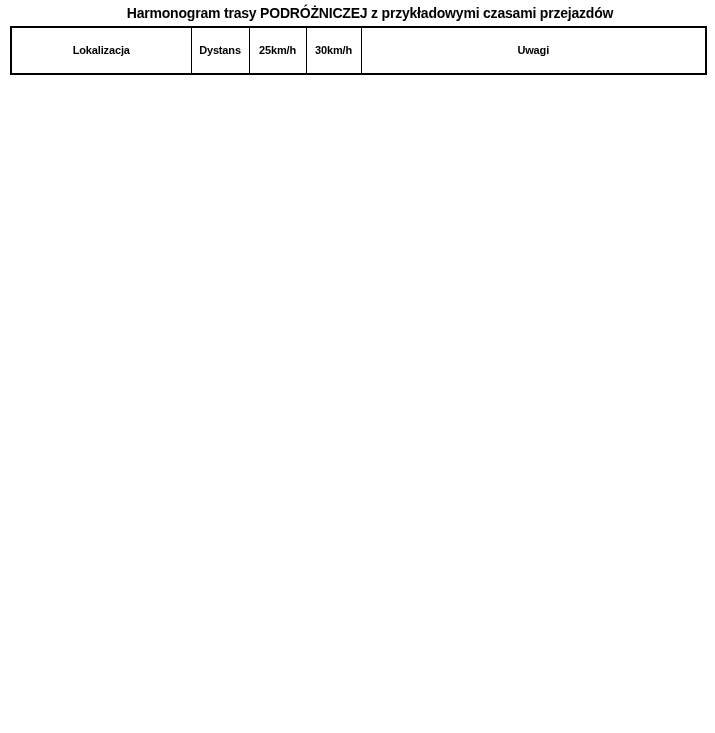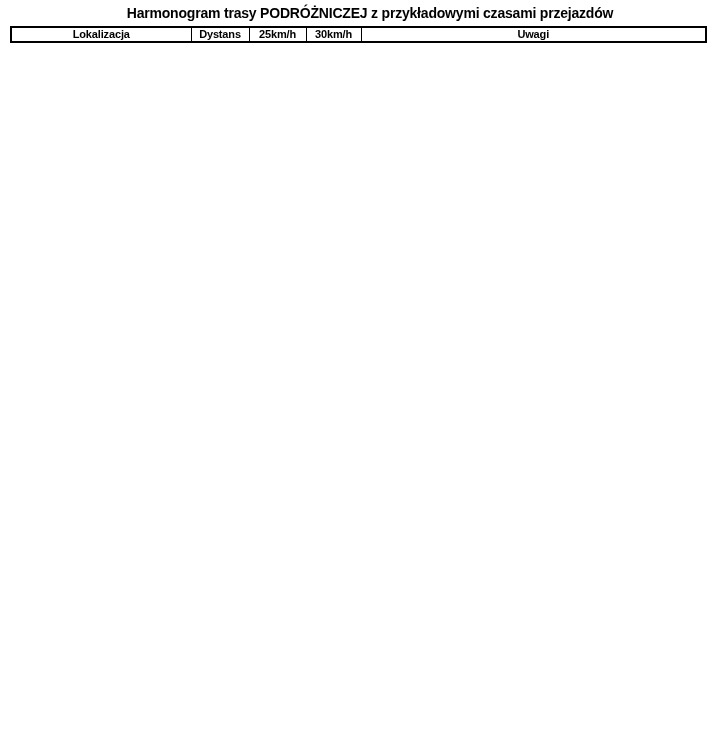--- a/index.html
+++ b/index.html
@@ -37,21 +37,21 @@
   col.c-loc  { width: 180px; }
   col.c-dist { width: 58px;  }
   col.c-t25  { width: 57px;  }
   col.c-t30  { width: 55px;  }
   col.c-note { width: 345px; }
   th, td {
     border: 1px solid var(--border);
     font-size: 11px;
     height: 15px;
     line-height: 13px;
-    padding: 0 3px;
+    padding: 16px 3px;
     text-align: center;
     white-space: nowrap;
     overflow: hidden;
     letter-spacing: -0.15px;
   }
   thead th {
     font-weight: 700;
     border-bottom: 2px solid var(--border);
     height: 15px;
   }

